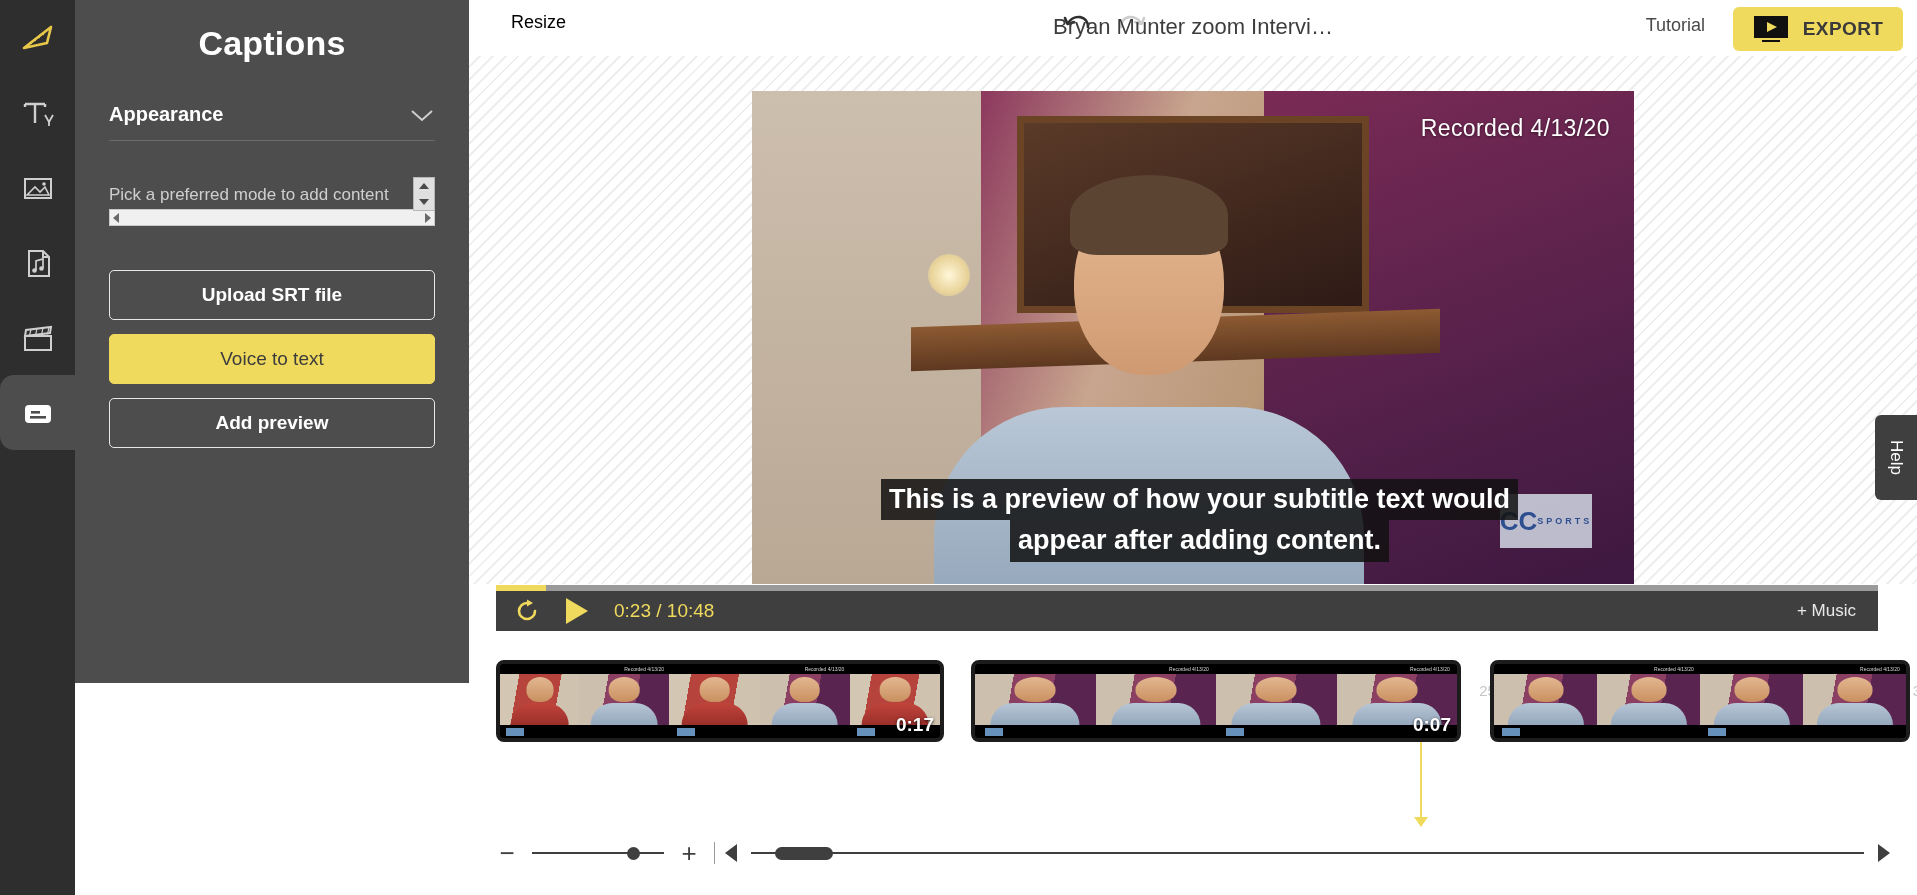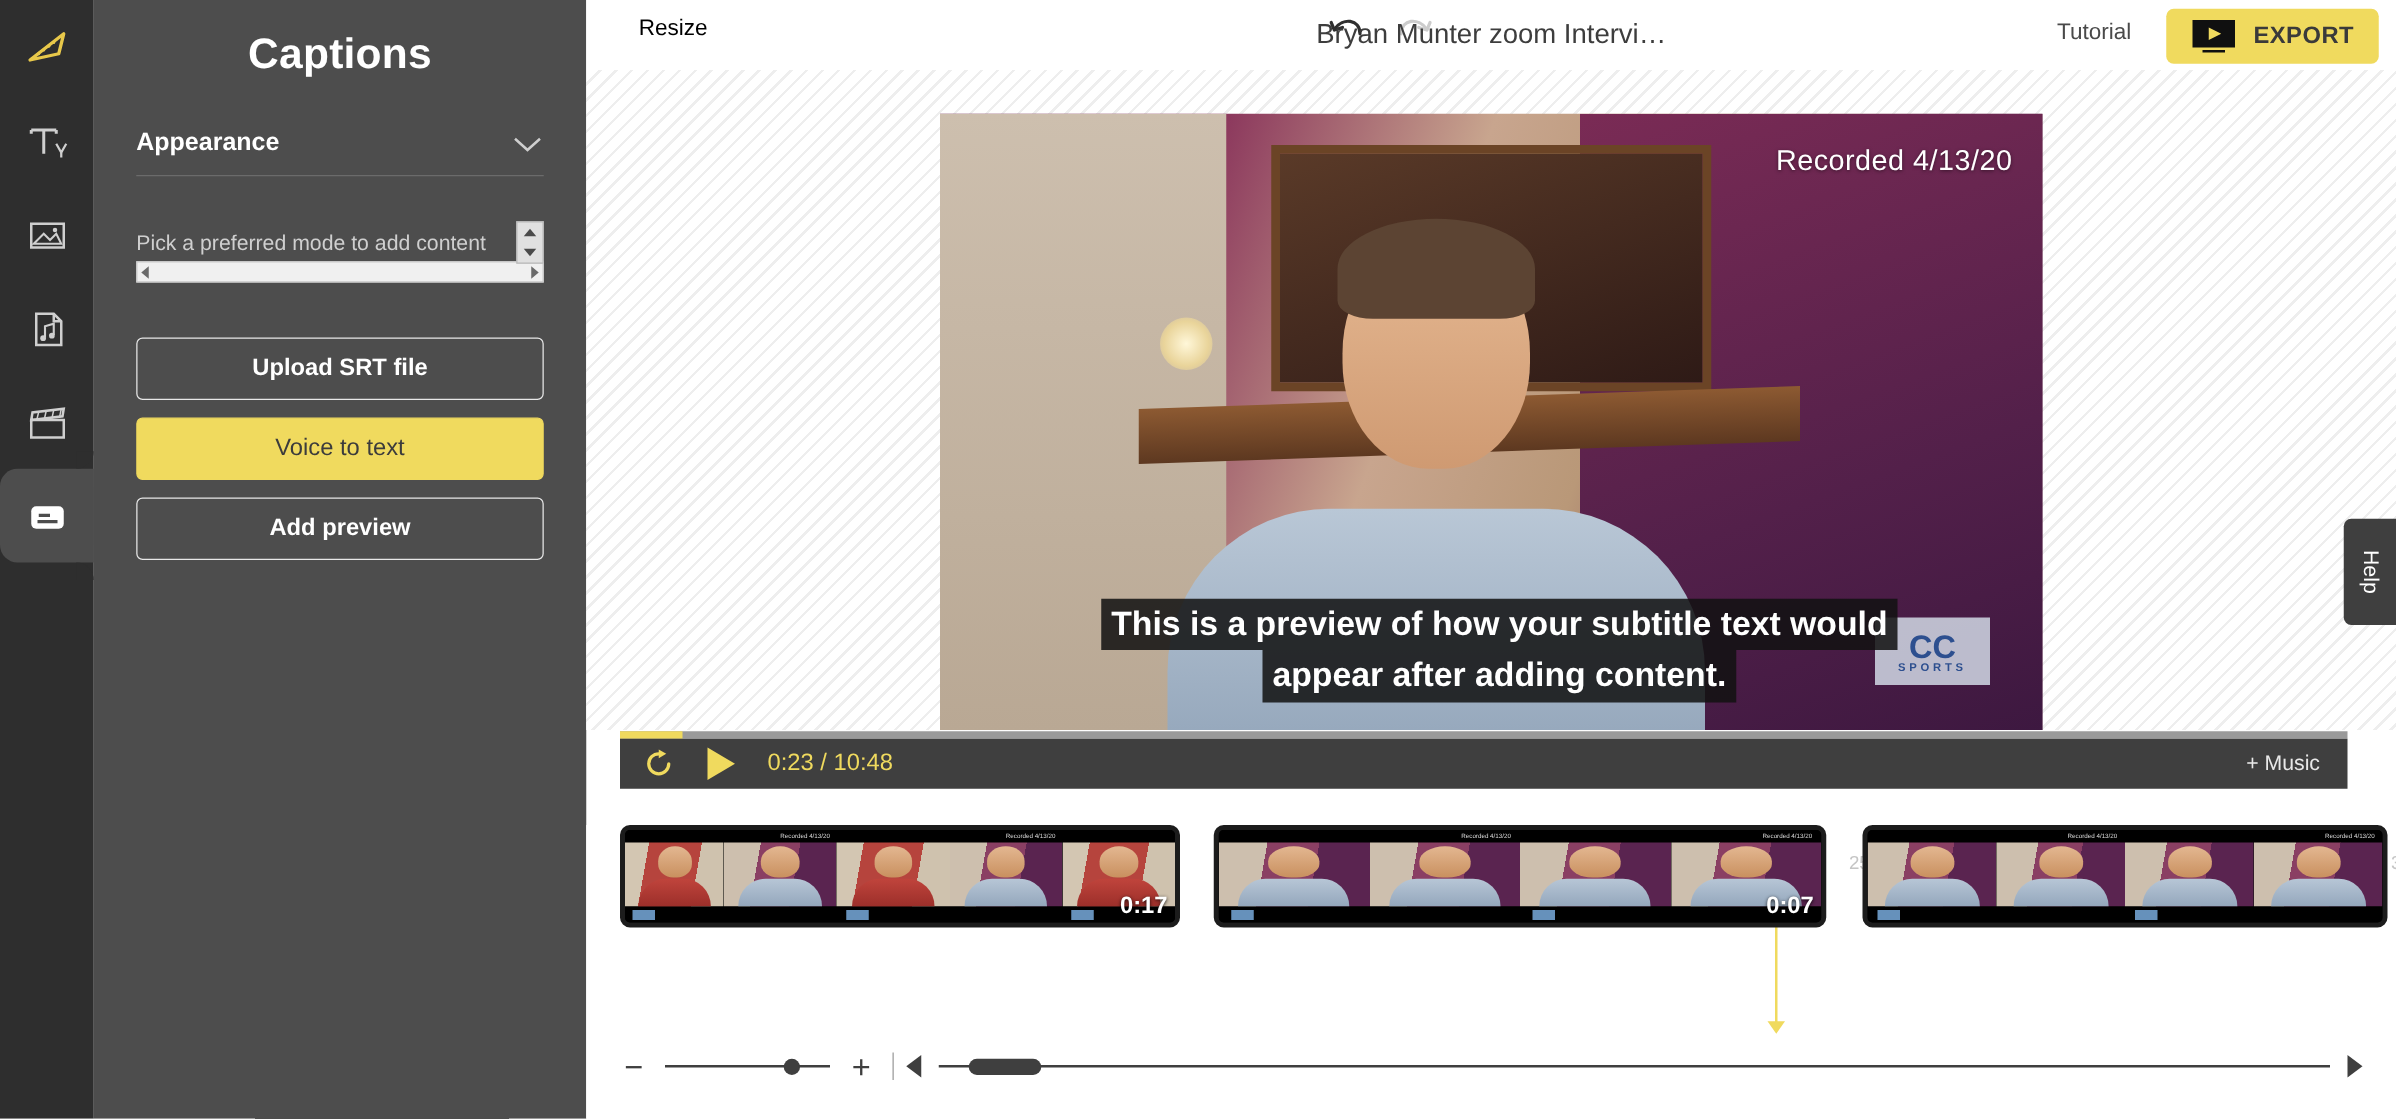--- a/index.html
+++ b/index.html
@@ -28,21 +28,21 @@
     content: ""; position: absolute; right: 0; width: 14px; height: 14px;
     background: #2e2e2e;
   }
   .rail-item.active::before { top: -14px; border-bottom-right-radius: 14px; }
   .rail-item.active::after  { bottom: -14px; border-top-right-radius: 14px; }
   .rail-icon { width: 40px; height: 40px; display:block; }
 
   
   .panel {
     position: absolute; left: 75px; top: 0;
-    width: 394px; height: 895px;
+    width: 394px; height: 683px;
     background: #4d4d4d;
     color: #ffffff;
   }
   .panel-title {
     text-align: center;
     font-size: 34px; font-weight: bold;
     color: #ffffff;
     padding-top: 24px; letter-spacing: .2px;
   }
   .section-row {
@@ -183,21 +183,21 @@
   .rec-stamp {
     position: absolute; right: 24px; top: 24px;
     font-size: 23px; color: #ffffff;
     text-shadow: 0 1px 3px rgba(0,0,0,.5);
     letter-spacing: .4px;
   }
   .logo-badge {
     position:absolute; right: 42px; bottom: 36px;
     width: 92px; height: 54px;
     background: rgba(215,225,235,.82);
-    display:flex; flex-direction:column; align-items:center; justify-content:center;
+    display:flex; flex-direction:row; align-items:center; justify-content:center;
     color:#2d4f8f; font-weight:bold; font-size:26px; line-height:1;
   }
   .logo-badge small { font-size: 9px; letter-spacing: 3px; font-weight:bold; }
   .subs {
     position: absolute; left: 0; right: 0; bottom: 22px;
     text-align: center;
   }
   .subs span {
     display: inline-block;
     background: rgba(18,18,18,.86);

